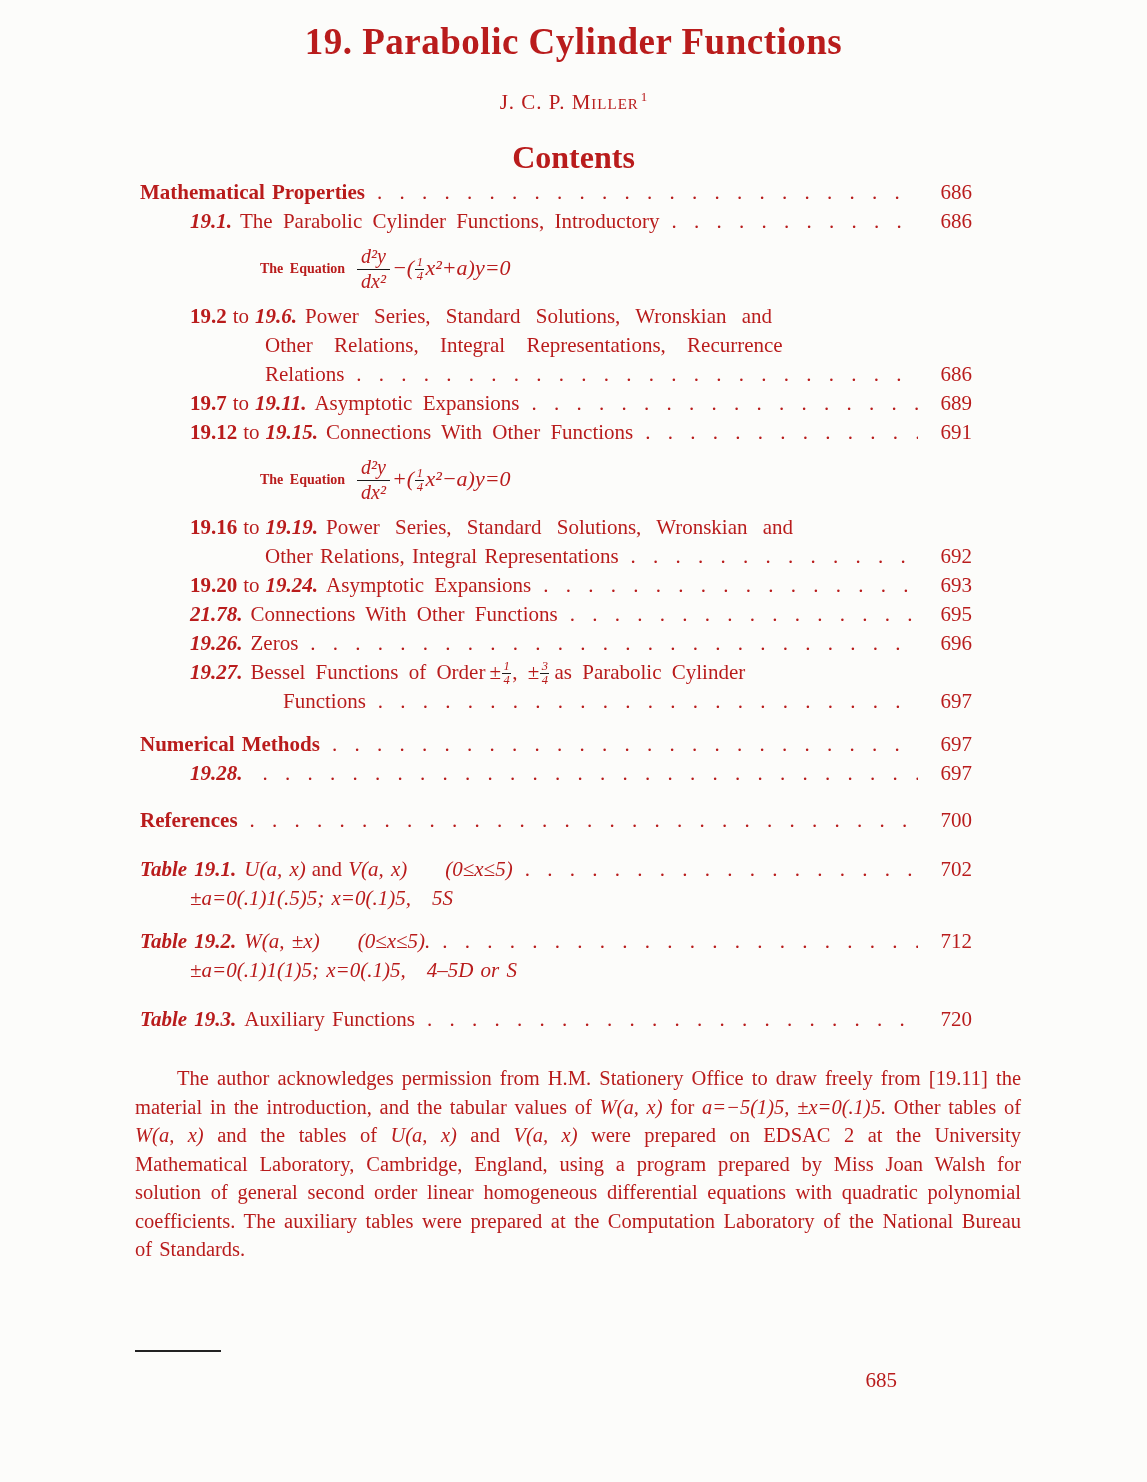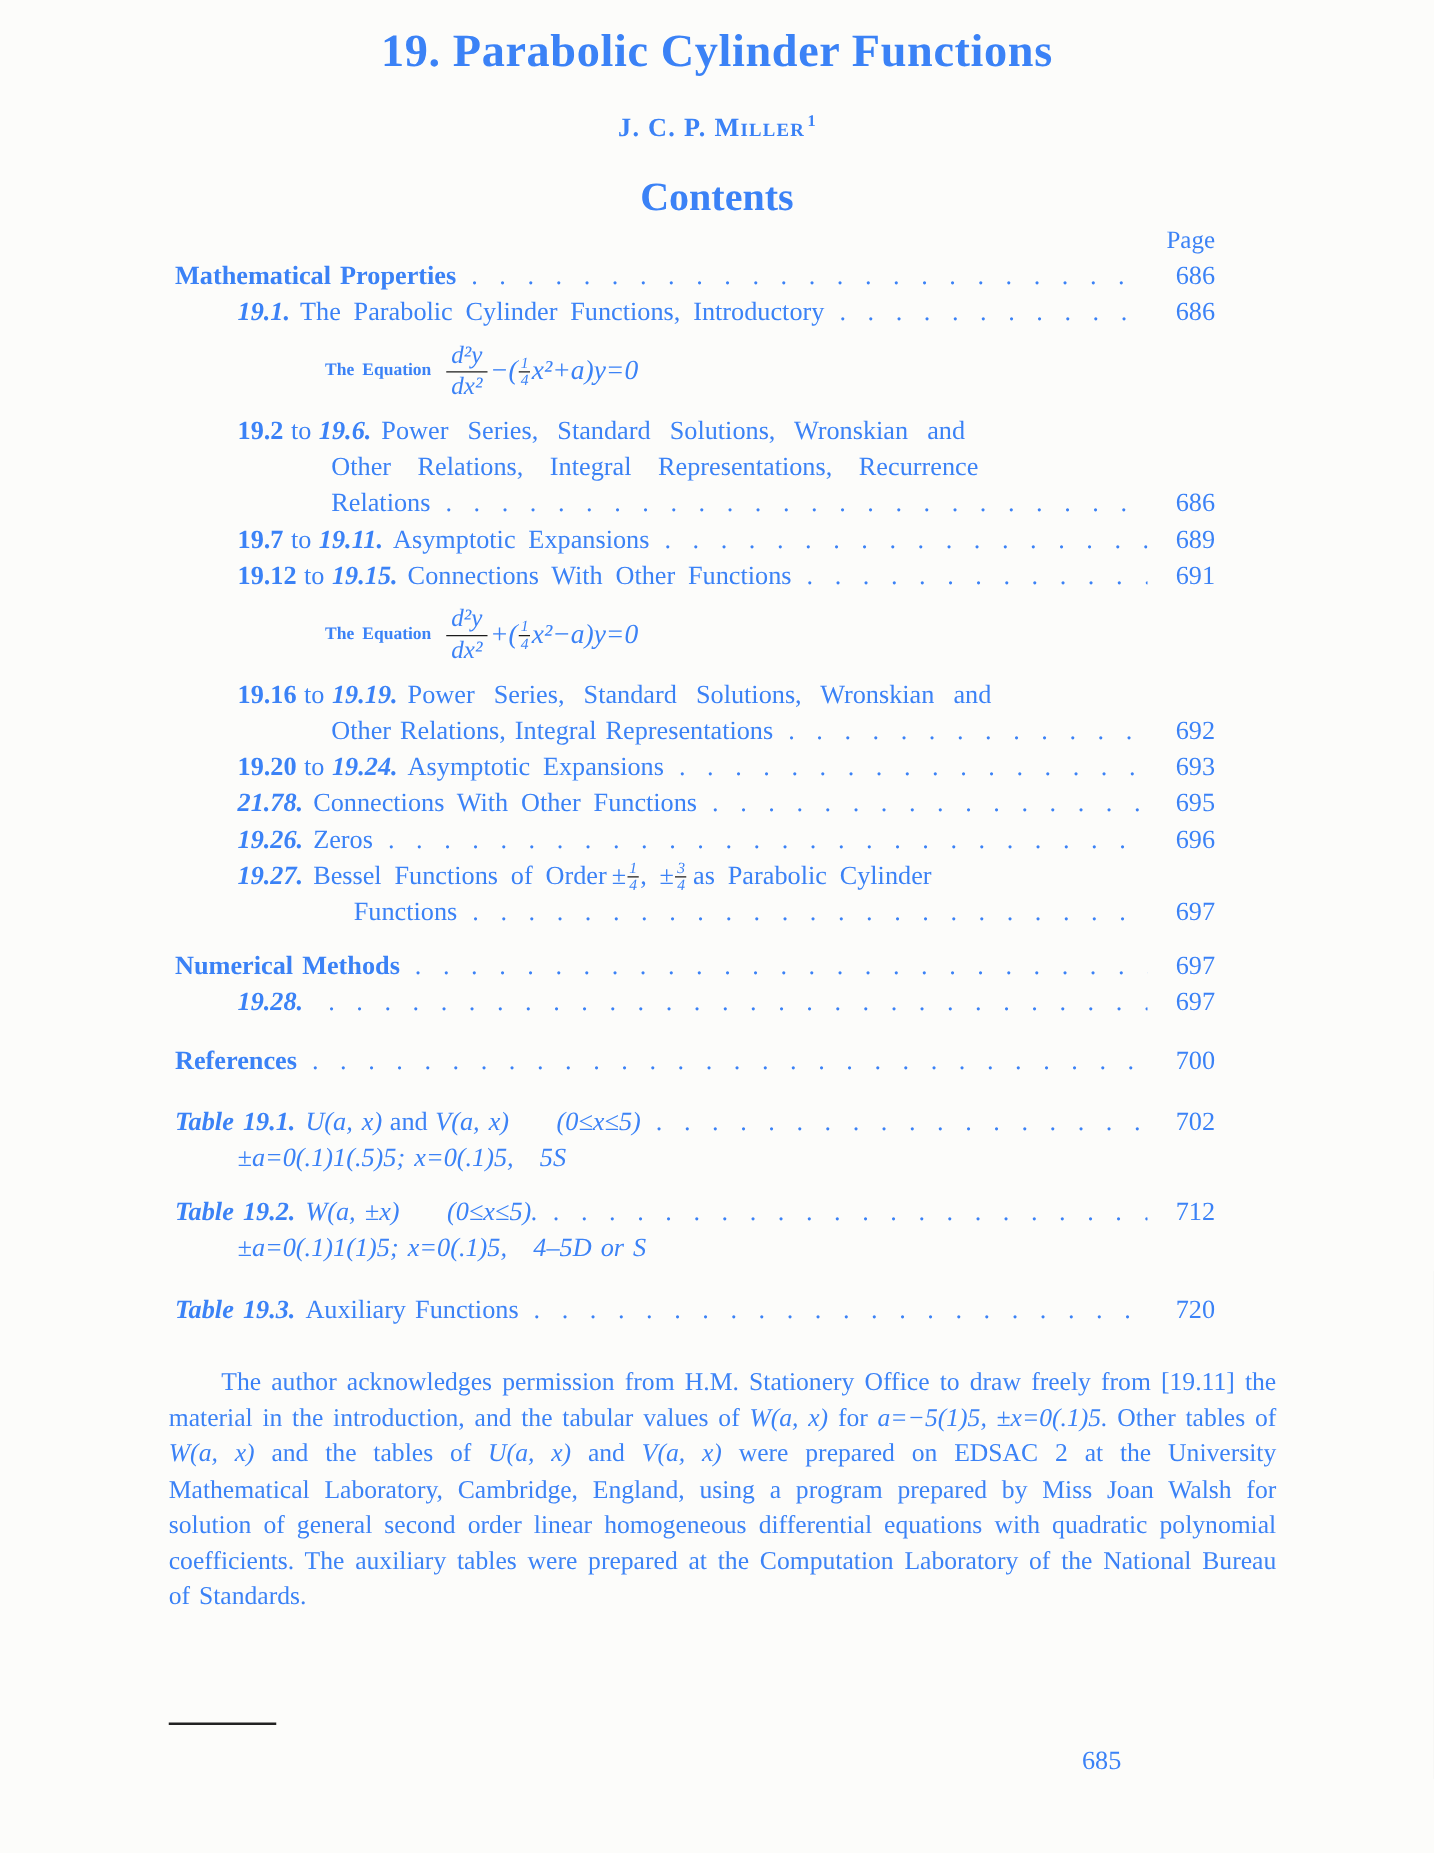--- a/index.html
+++ b/index.html
@@ -2,36 +2,35 @@
 <html><head>
 <meta charset="utf-8">
 <style>
   html,body{margin:0;padding:0;}
   body{background:#e8e8e6;}
   .page{
     position:relative;
     width:1147px;height:1482px;
     margin:0 auto;
     background:#fcfcfa;
-    color:#3b82f6;
+    color:#b91c1c;
     font-family:"Liberation Serif","DejaVu Serif",serif;
     overflow:hidden;
   }
   .title{
     padding-top:20px;
     text-align:center;
     font-size:37px;
     font-weight:bold;
     letter-spacing:0.5px;
   }
   .author{
     margin-top:26px;
     text-align:center;
     font-size:21px;
-    font-weight:bold;
   }
   .sc{font-variant:small-caps;letter-spacing:1px;}
   .sup{
     font-size:13px;
     vertical-align:super;
     margin-left:2px;
   }
   .contents{
     margin-top:24px;
     text-align:center;
@@ -149,21 +148,20 @@
 <div class="page">
 
   <div class="title">19. Parabolic Cylinder Functions</div>
 
   <div class="author"><span class="sc">J. C. P. Miller</span><span class="sup">1</span></div>
 
   <div class="contents">Contents</div>
 
   <div class="toc">
 
-    <div class="pagecol">Page</div>
 
     <div class="row mt2">
       <span class="b">Mathematical Properties</span>
       <span class="leader">. . . . . . . . . . . . . . . . . . . . . . . . . . . . . . . . . . . . . . . . . . . . . . . . . .</span>
       <span class="pg">686</span>
     </div>
 
     <div class="row ind1">
       <span class="b gap">19.1.</span>
       <span class="ws5">The Parabolic Cylinder Functions, Introductory</span>

